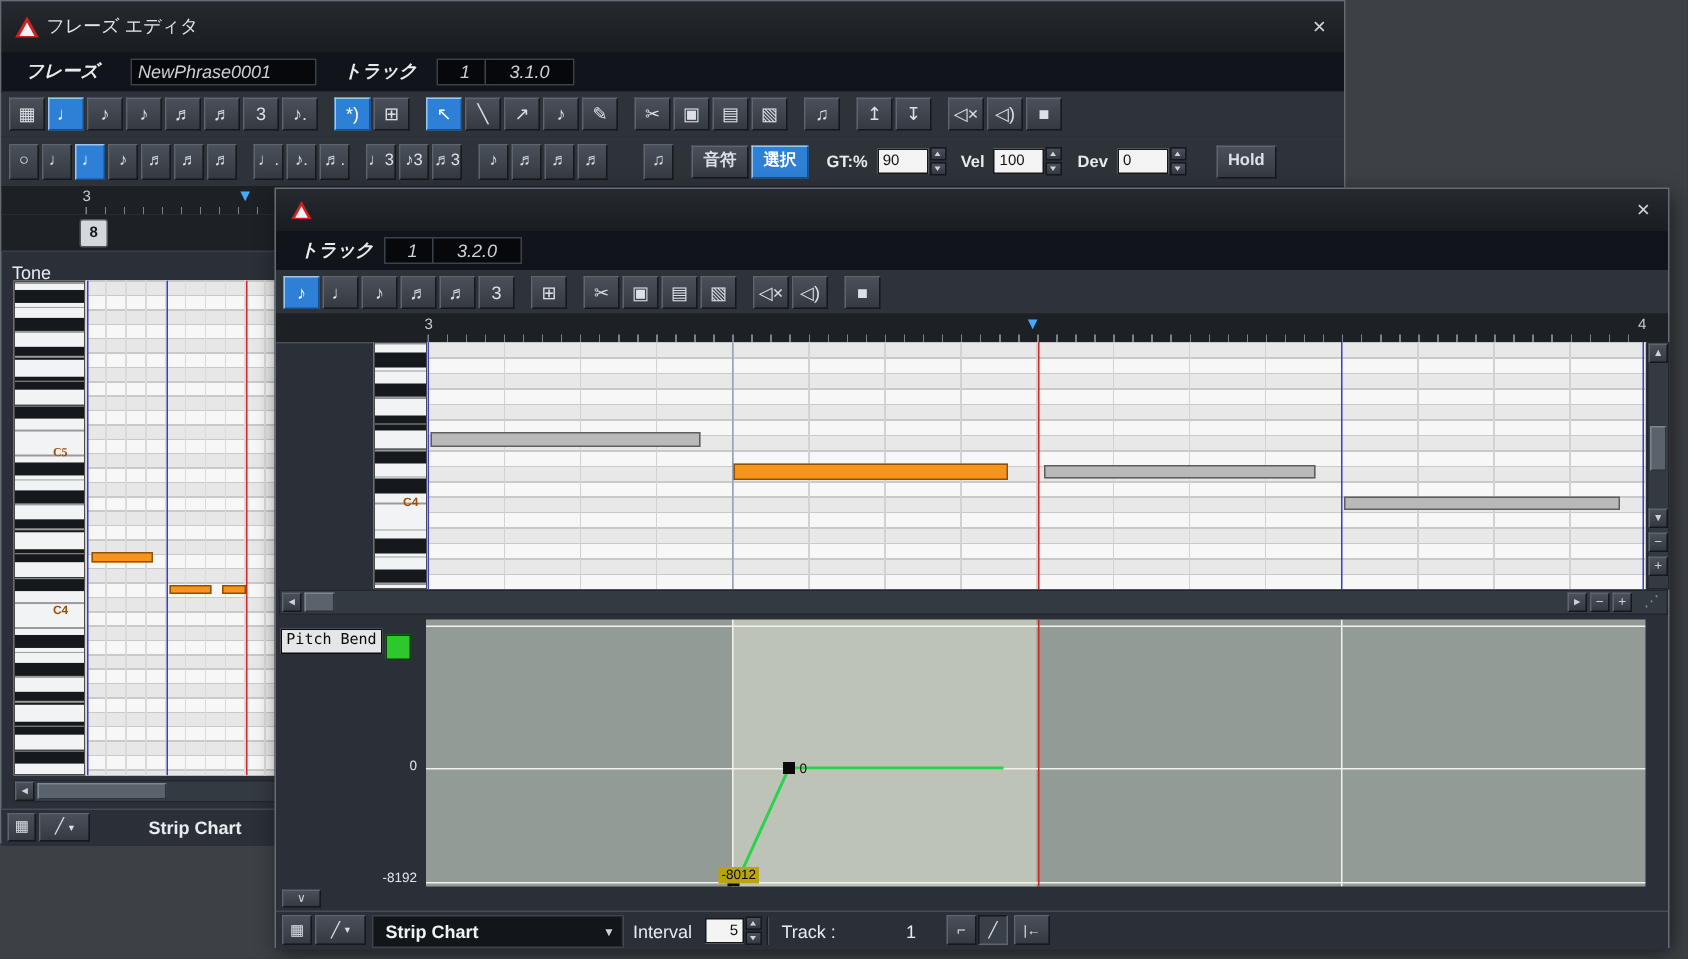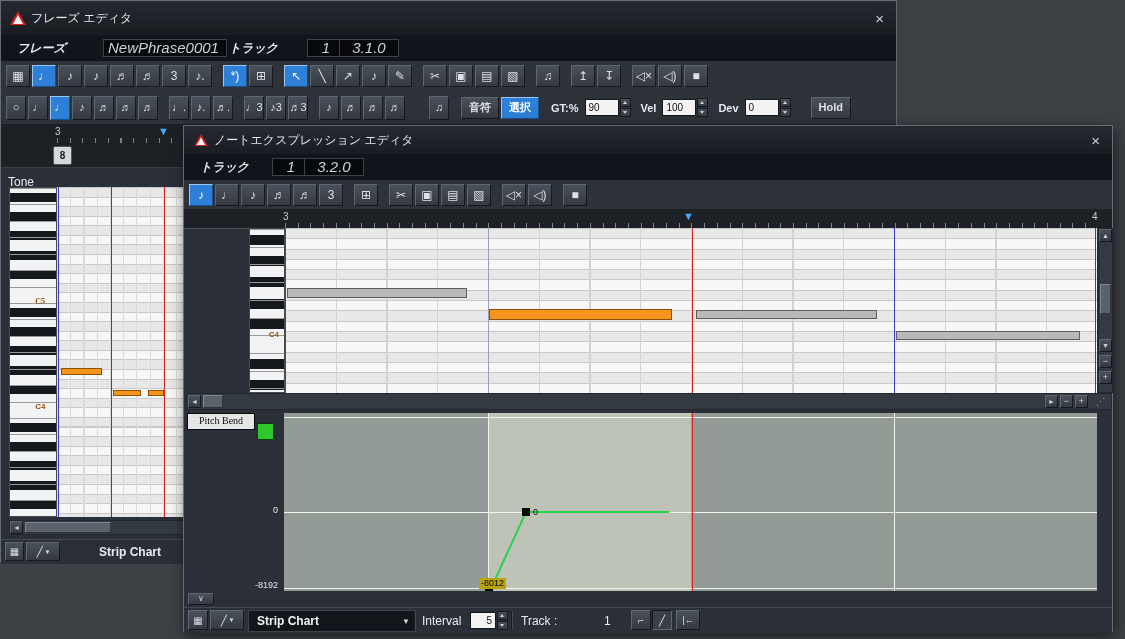--- a/index.html
+++ b/index.html
@@ -8,21 +8,21 @@
   .titlebar{position:absolute;left:0;top:0;right:0;background:linear-gradient(#262a30,#191c21);border-bottom:1px solid #0c0e11;}
   .title{position:absolute;left:30px;top:50%;transform:translateY(-50%);font-size:12px;color:#e2e6ea;white-space:nowrap;}
   .close{position:absolute;right:12px;top:50%;transform:translateY(-50%);font-size:15px;color:#cfd3d8;}
   .applogo{position:absolute;left:9px;top:50%;transform:translateY(-50%);width:0;height:0;
     border-left:8px solid transparent;border-right:8px solid transparent;border-bottom:14px solid #cc2222;}
   .applogo:after{content:"";position:absolute;left:-5px;top:4px;width:0;height:0;
     border-left:5px solid transparent;border-right:5px solid transparent;border-bottom:9px solid #f2f2f2;}
   .inforow{position:absolute;left:0;right:0;background:#11141a;border-bottom:1px solid #272c33;font-style:italic;}
   .lbl{position:absolute;color:#e8ecf0;font-size:12px;top:50%;transform:translateY(-50%);white-space:nowrap;}
   .b{font-weight:bold;}
-  .dfield{position:absolute;top:50%;transform:translateY(-50%);background:#06080b;border:1px solid #3a424c;color:#ccd1d7;font-size:15px;height:16px;line-height:16px;padding:0 4px;box-sizing:content-box;white-space:nowrap;margin-left:16px;}
+  .dfield{position:absolute;top:50%;transform:translateY(-50%);background:#06080b;border:1px solid #3a424c;color:#ccd1d7;font-size:12px;height:16px;line-height:16px;padding:0 4px;box-sizing:content-box;white-space:nowrap;}
   .center{text-align:center;}
   .toolbar{position:absolute;left:0;right:0;background:#2e333a;border-bottom:1px solid #22262c;display:flex;align-items:center;padding-left:5px;gap:2px;}
   .tgroup{display:flex;align-items:center;gap:2px;}
   .tbtn{flex:none;width:24px;height:22px;display:flex;align-items:center;justify-content:center;
     background:linear-gradient(#4a5059,#353a42);border:1px solid;border-color:#5e656f #15181c #15181c #5e656f;
     color:#dde1e6;font-size:12px;padding:0;font-family:inherit;line-height:1;}
   .tbtn.nb{width:20px;height:24px;font-size:11px;}
   .tbtn.sel{background:#2e7fd6;border-color:#9cc6ef #15508f #15508f #9cc6ef;color:#fff;}
   .tbtn.txt{width:auto;padding:0 7px;font-size:11px;font-weight:bold;}
   .tsep{width:7px;flex:none;}
@@ -322,21 +322,20 @@
           <span>╱</span>
           <span style="font-size:7px;">▾</span>
         </button>
       <span class="lbl b" style="left:98px;font-size:12px;">Strip Chart</span>
     </div>
   </div>
 
   <div class="win" id="note-win" style="left:183px;top:125px;width:930px;height:507px;box-shadow:2px 4px 14px rgba(0,0,0,0.55);">
     <div class="titlebar" style="height:28px;">
       <span class="applogo" style="transform:translateY(-50%) scale(0.85);"></span>
-      <span class="title">ノートエクスプレッション エディタ</span>
       <span class="close">×</span>
     </div>
     <div class="inforow" style="top:28px;height:26px;">
       <span class="lbl b" style="left:16px;">トラック</span>
       <span class="dfield center" style="left:72px;width:28px;">1</span>
       <span class="dfield center" style="left:104px;width:50px;">3.2.0</span>
     </div>
     <div class="toolbar" style="top:54px;height:29px;">
 
     <button class="tbtn sel">
@@ -434,21 +433,21 @@
       <button class="sbtn" style="left:873px;top:1px;font-size:9px;">
           <span>−</span>
         </button>
       <button class="sbtn" style="left:888px;top:1px;font-size:9px;">
           <span>+</span>
         </button>
       <div class="grip" style="left:905px;top:1px;width:18px;height:13px;">⋰</div>
     </div>
     <div style="position:absolute;top:287px;left:0;width:100%;height:178px;">
       <div style="position:absolute;left:0;top:0;width:100px;height:178px;background:#2b3038;">
-        <div class="parambox" style="left:3px;top:0;width:66px;height:15px;font-family:Liberation Serif, serif;">Pitch Bend</div>
+        <div class="parambox" style="left:3px;top:6px;width:66px;height:15px;">Pitch Bend</div>
         <div class="greensq" style="left:73px;top:10px;width:15px;height:15px;"></div>
         <div class="scale-lbl" style="top:0;padding-left:38px;">8191</div>
         <div class="scale-lbl" style="top:92px;">0</div>
         <div class="scale-lbl" style="bottom:1px;">-8192</div>
       </div>
       <div class="graph" style="left:100px;top:0;width:813px;height:178px;">
         <div class="gzone" style="left:204px;width:203px;"></div>
         <div class="gvline" style="left:204px;"></div>
         <div class="gvline" style="left:610px;"></div>
         <div class="ghline" style="top:4px;"></div>

